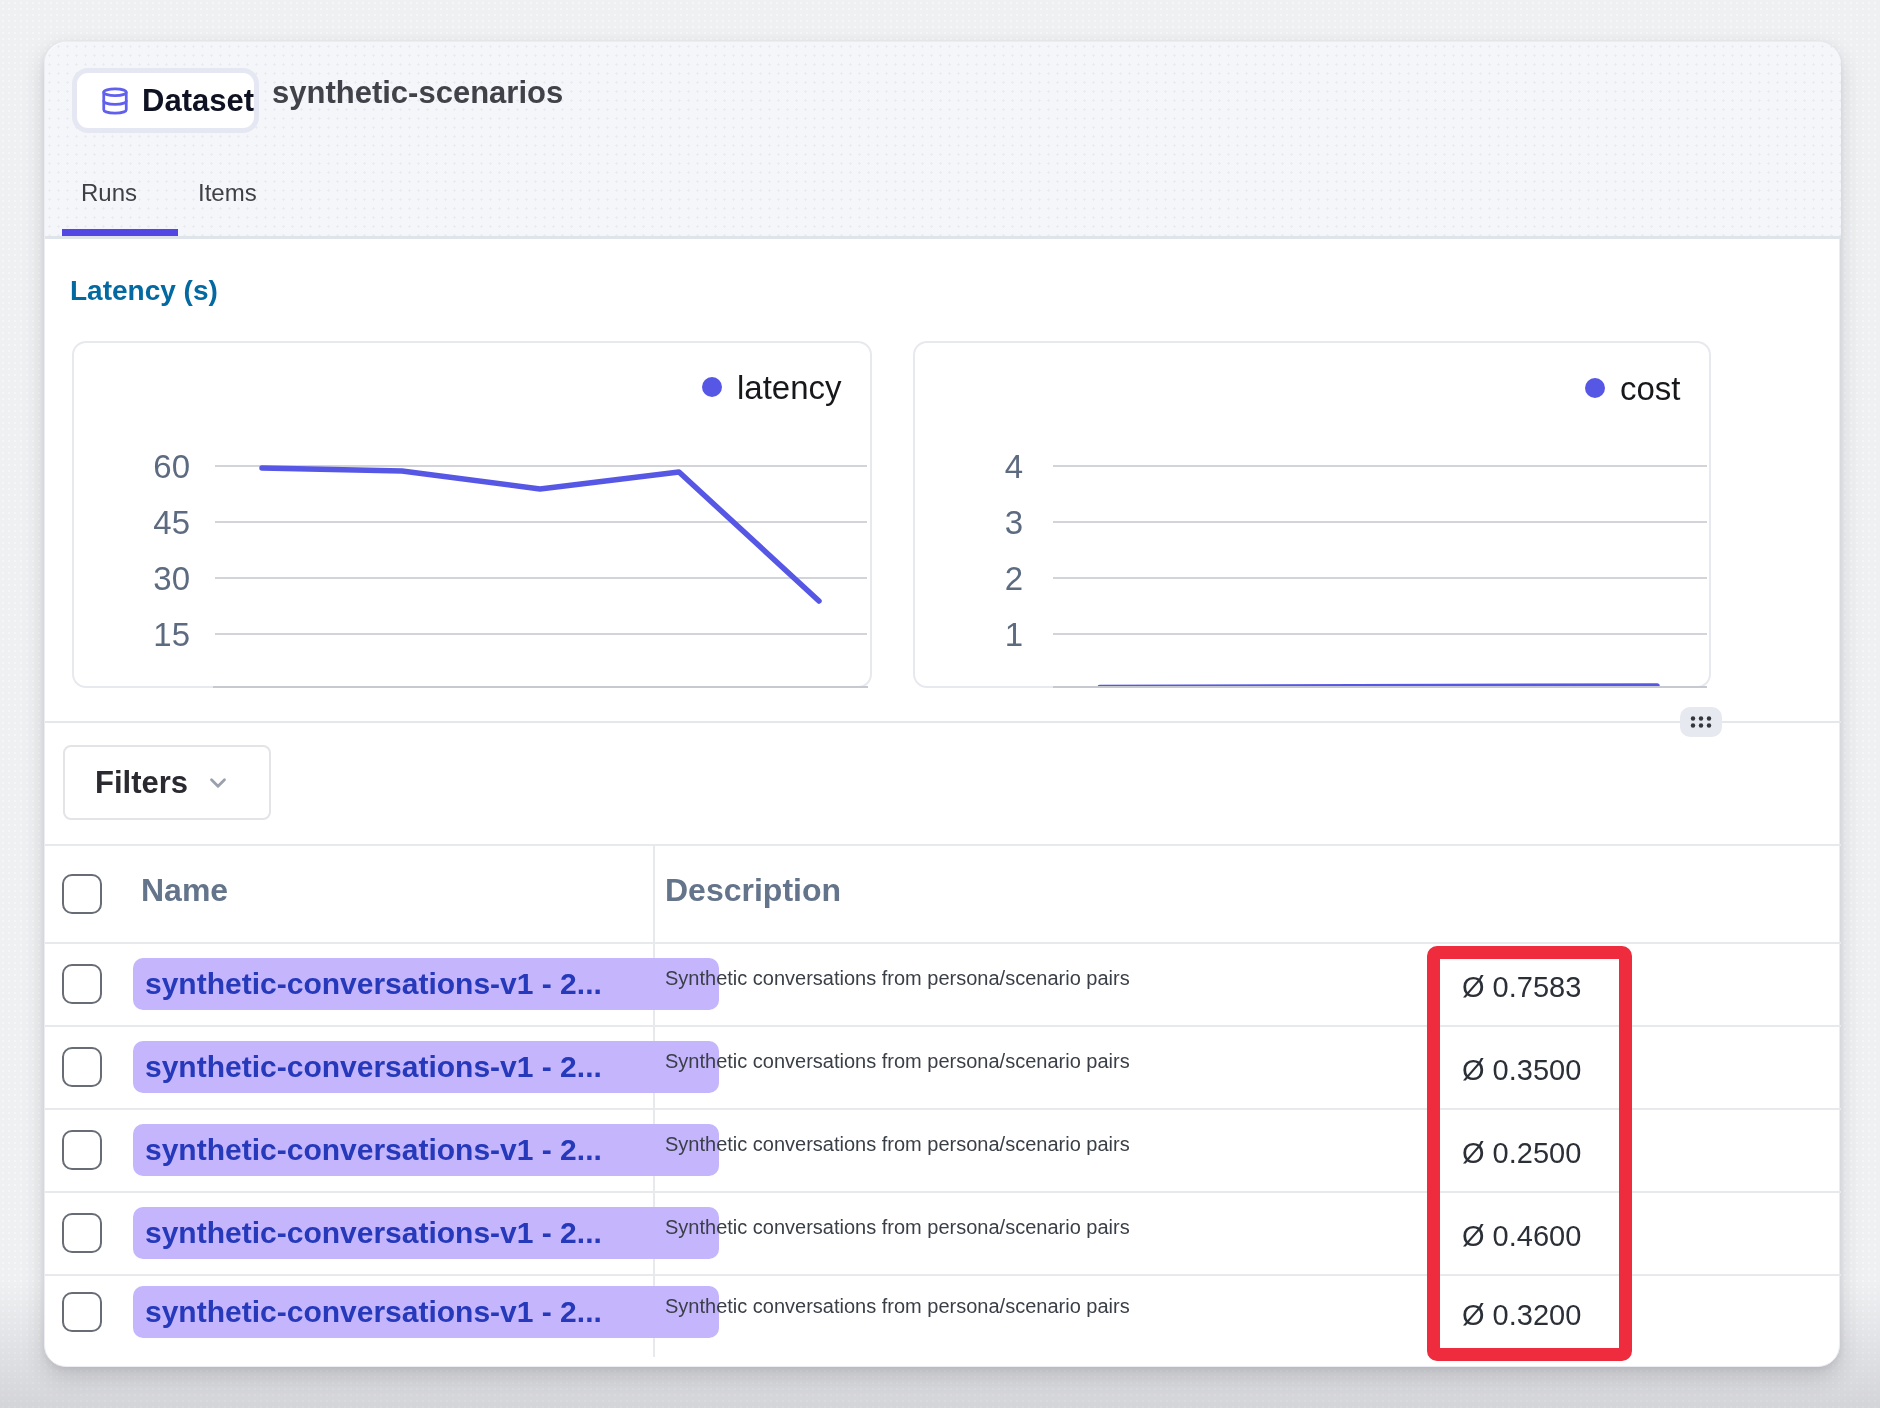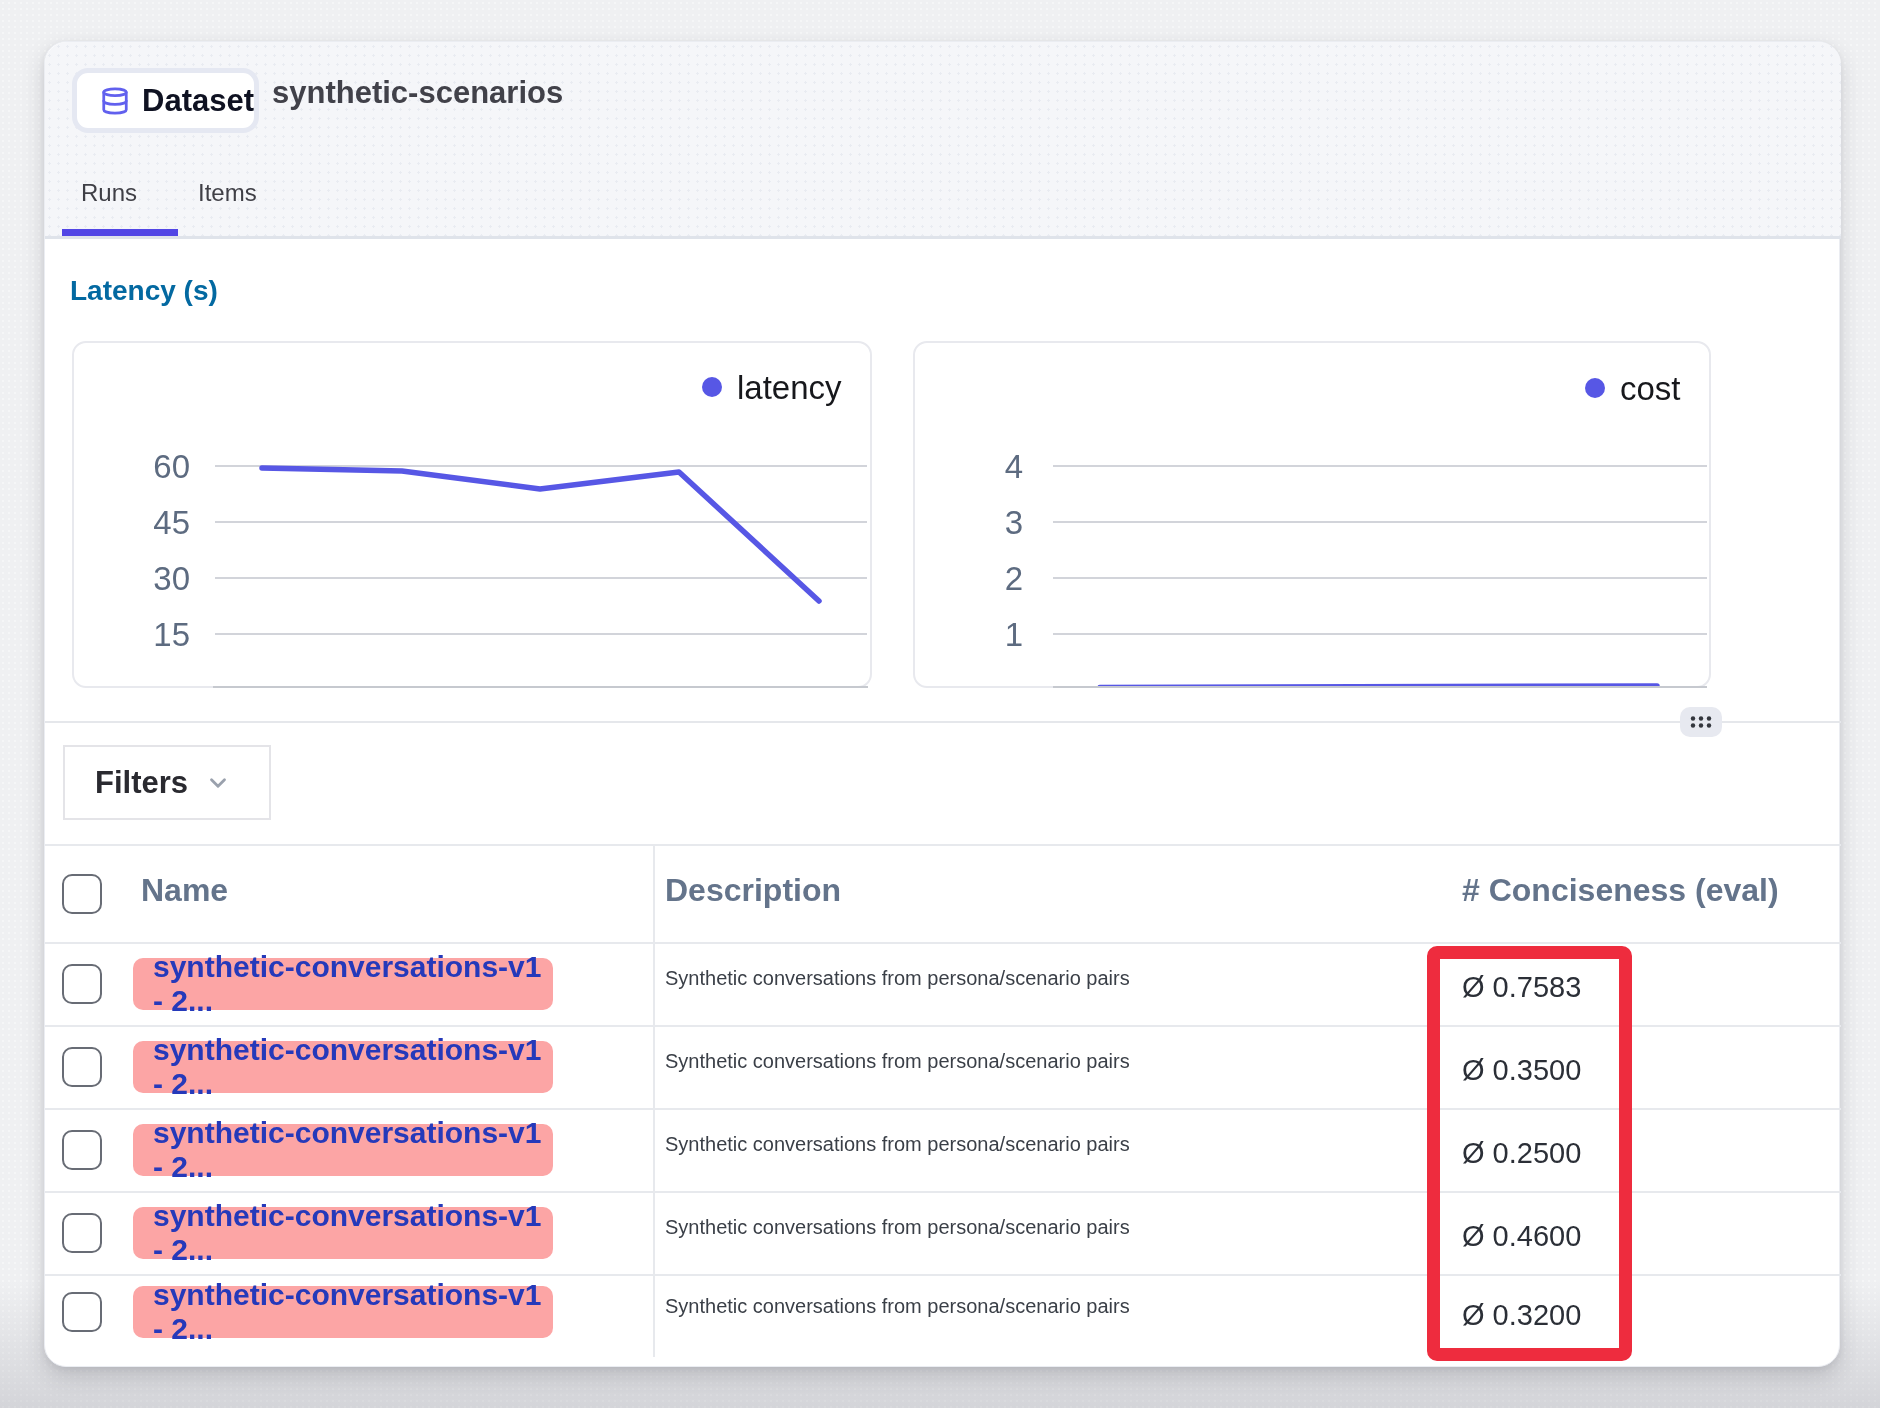--- a/index.html
+++ b/index.html
@@ -39,32 +39,32 @@
   .tabs-border { position:absolute; left:0; top:194px; width:1796px; height:3px; background:#dfe3ea; }
   
   .ctitle { position:absolute; top:233px; font-size:28px; font-weight:700; color:#0369a1; }
   .chartbox { position:absolute; top:299px; height:347px; border:2px solid #e8e9ee; border-radius:14px; background:#fff; }
   
   .sec-div { position:absolute; left:0; top:679px; width:1796px; height:2px; background:#e5e7eb; }
   .handle { position:absolute; left:1635px; top:665px; width:42px; height:30px; background:#e7e9f0; border-radius:10px; }
   
   .filters {
     position:absolute; left:18px; top:703px; width:208px; height:75px;
-    border:2px solid #e4e4e8; border-radius:0; background:#fff;
+    border:2px solid #e4e4e8; border-radius:8px; background:#fff;
     display:flex; align-items:center; padding-left:30px;
   }
   .filters span { font-size:31px; font-weight:700; color:#2a2a30; }
   
   .hline { position:absolute; left:0; width:1796px; height:2px; background:#e7e9ed; }
   .vline { position:absolute; left:608px; top:802px; width:2px; height:513px; background:#e7e9ed; }
   .checkbox { position:absolute; left:17px; width:40px; height:40px; border:2.5px solid #686c75; border-radius:10px; background:#fff; }
   .th { position:absolute; font-size:32px; font-weight:700; color:#64748b; }
   .pill {
-    position:absolute; left:88px; width:420px; height:52px; background:#fca5a5; border-radius:10px;
-    display:flex; align-items:center; padding-left:20px;
+    position:absolute; left:88px; width:586px; height:52px; background:#c4b5fd; border-radius:10px;
+    display:flex; align-items:center; padding-left:12px;
   }
   .pill span { font-size:30px; font-weight:700; color:#2539ba; }
   .desc { position:absolute; left:620px; font-size:20px; color:#3a3f47; }
   .val { position:absolute; left:1417px; font-size:29px; color:#2b2f37; }
   .redbox { position:absolute; left:1382px; top:904px; width:205px; height:415px; border:13px solid #ee2c3e; border-radius:10px; }
   svg text { font-family:"Liberation Sans", sans-serif; }
 </style>
 </head>
 <body>
 <div class="card">
@@ -154,21 +154,20 @@
   <div class="hline" style="top:900px;"></div>
   <div class="hline" style="top:983px;"></div>
   <div class="hline" style="top:1066px;"></div>
   <div class="hline" style="top:1149px;"></div>
   <div class="hline" style="top:1232px;"></div>
   <div class="vline"></div>
 
   <div class="checkbox" style="top:832px;"></div>
   <div class="th" style="left:96px; top:830px;">Name</div>
   <div class="th" style="left:620px; top:830px;">Description</div>
-  <div class="th" style="left:1417px; top:830px;"># Conciseness (eval)</div>
   <div class="checkbox" style="top:922px;"></div>
   <div class="pill" style="top:916px;">
       <span>synthetic-conversations-v1 - 2...</span>
     </div>
   <div class="desc" style="top:925px;">Synthetic conversations from persona/scenario pairs</div>
   <div class="val" style="top:929px;">Ø 0.7583</div>
   <div class="checkbox" style="top:1005px;"></div>
   <div class="pill" style="top:999px;">
       <span>synthetic-conversations-v1 - 2...</span>
     </div>

